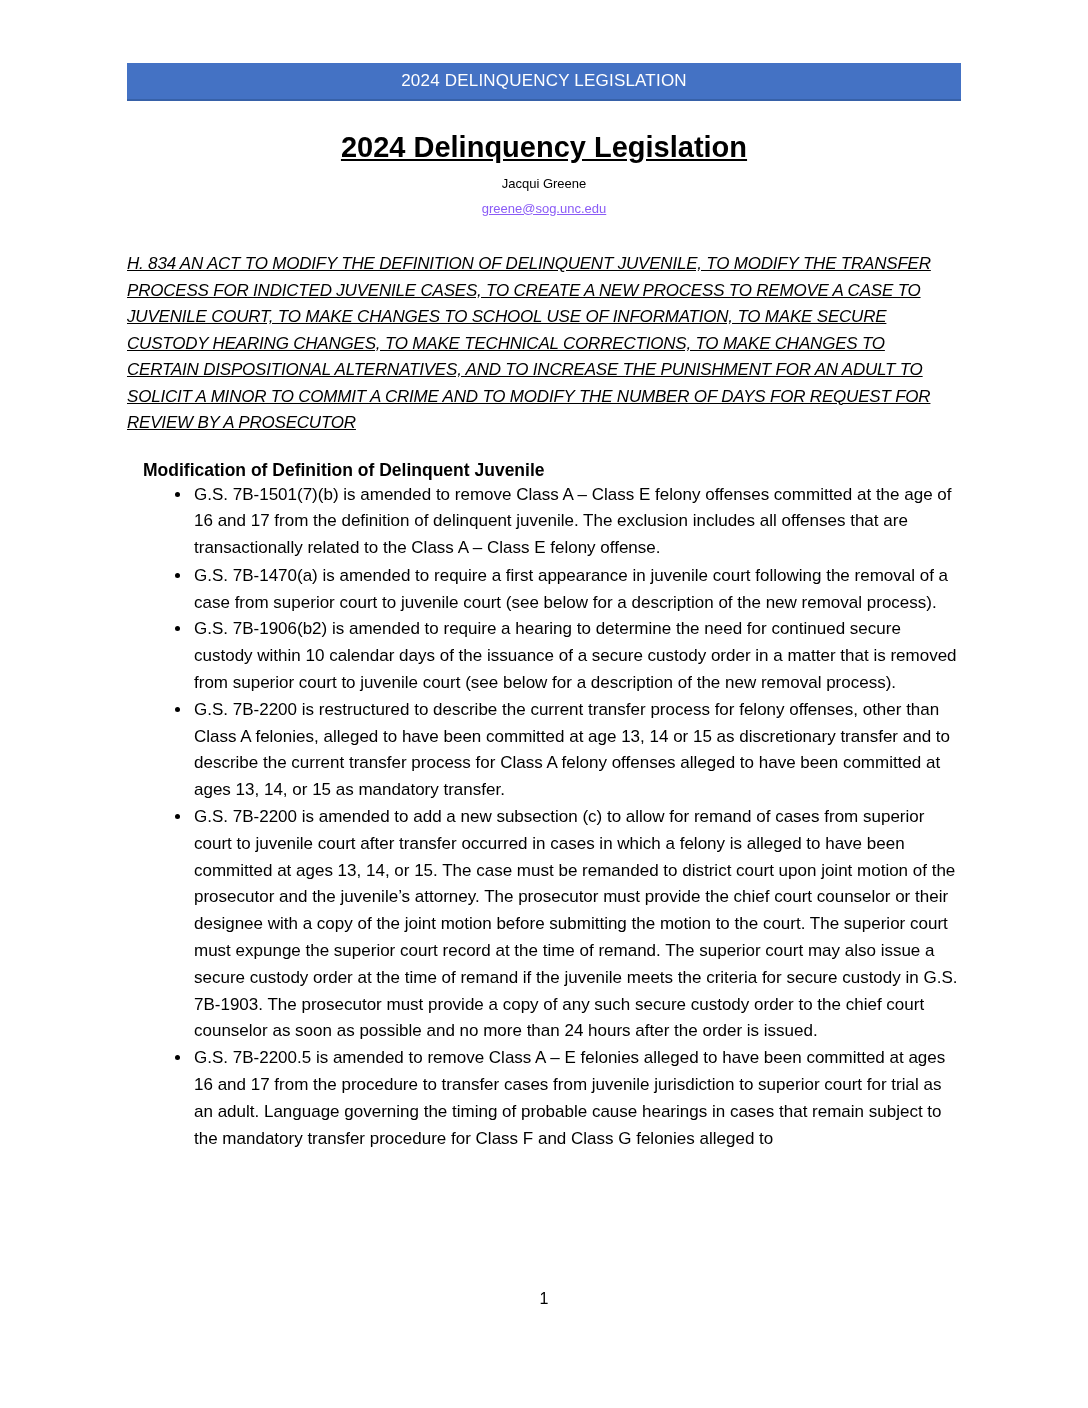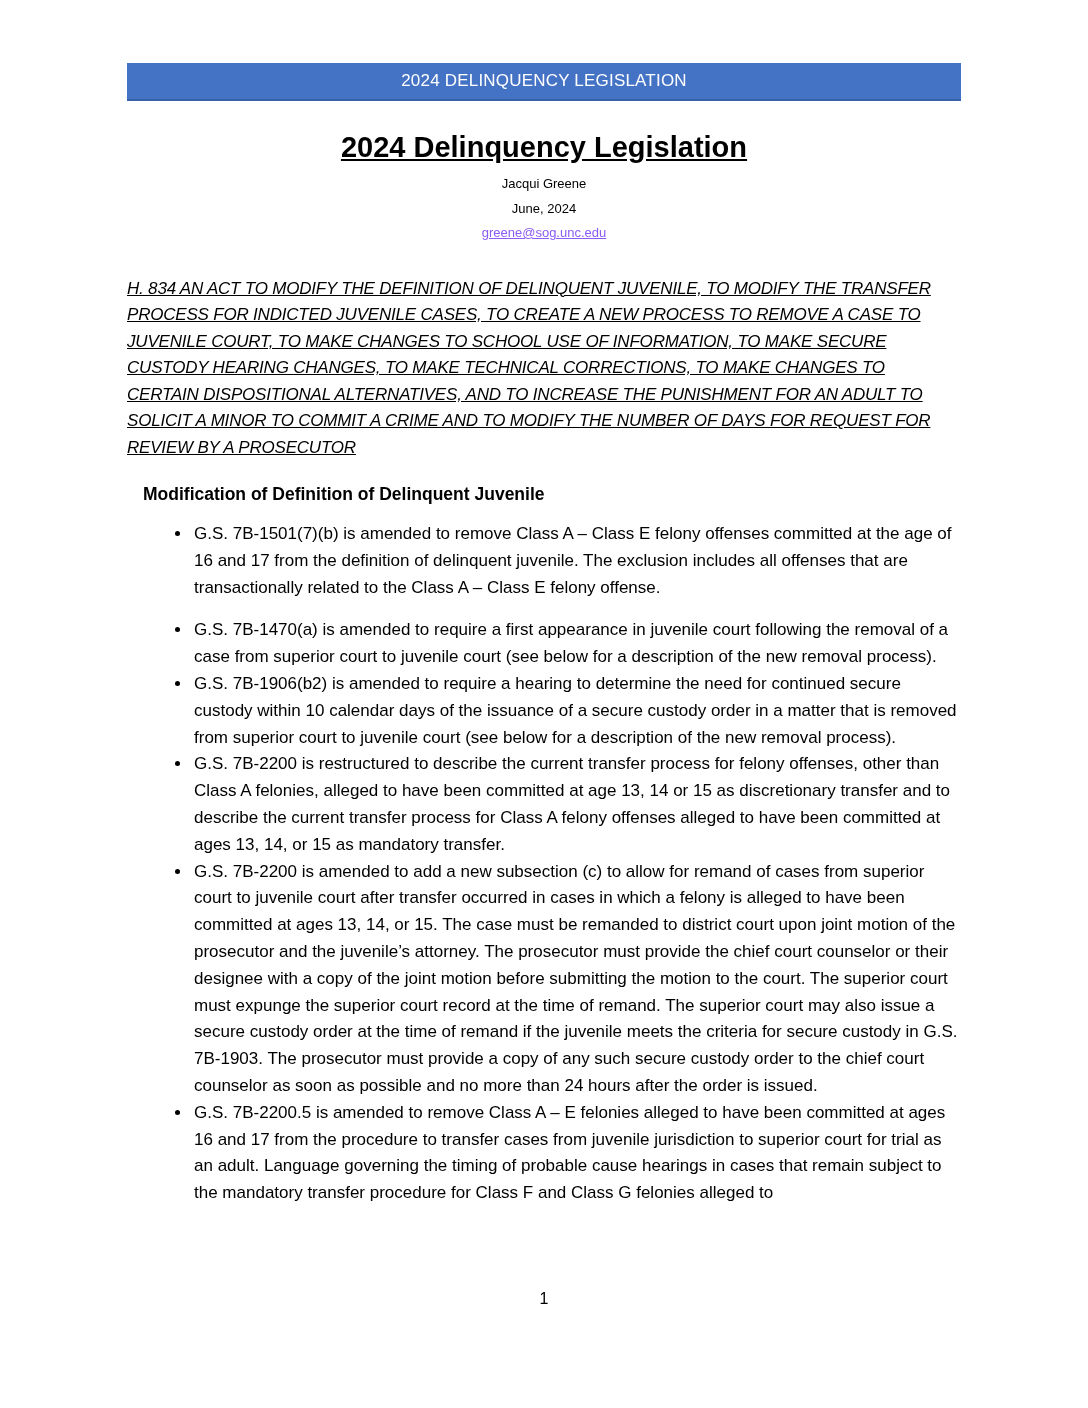--- a/index.html
+++ b/index.html
@@ -63,21 +63,21 @@
     text-decoration: underline;
     letter-spacing: -0.2px;
   }
   h2.section-heading {
     font-size: 17.5px;
     font-weight: bold;
     margin: 22px 0 0 16px;
     line-height: 22px;
   }
   ul.bullet-list {
-    margin: 16px 0 0 0;
+    margin: 1px 0 0 0;
     padding: 0 0 0 65px;
   }
   ul.bullet-list li {
     font-size: 17px;
     line-height: 26.8px;
     margin: 0;
     padding-left: 2px;
   }
   .page-number {
     position: absolute;
@@ -93,21 +93,20 @@
 
 <div class="page">
 
   <div class="header-bar">
     <span>2024 DELINQUENCY LEGISLATION</span>
   </div>
 
   <div class="title-block">
     <h1 class="doc-title">2024 Delinquency Legislation</h1>
     <div class="byline">Jacqui Greene</div>
-    <div class="byline">June, 2024</div>
     <div class="byline">
       <a class="email-link">greene@sog.unc.edu</a>
     </div>
   </div>
 
   <p class="act-title">H. 834 AN ACT TO MODIFY THE DEFINITION OF DELINQUENT JUVENILE, TO MODIFY THE TRANSFER PROCESS FOR INDICTED JUVENILE CASES, TO CREATE A NEW PROCESS TO REMOVE A CASE TO JUVENILE COURT, TO MAKE CHANGES TO SCHOOL USE OF INFORMATION, TO MAKE SECURE CUSTODY HEARING CHANGES, TO MAKE TECHNICAL CORRECTIONS, TO MAKE CHANGES TO CERTAIN DISPOSITIONAL ALTERNATIVES, AND TO INCREASE THE PUNISHMENT FOR AN ADULT TO SOLICIT A MINOR TO COMMIT A CRIME AND TO MODIFY THE NUMBER OF DAYS FOR REQUEST FOR REVIEW BY A PROSECUTOR</p>
 
   <h2 class="section-heading">Modification of Definition of Delinquent Juvenile</h2>
   <ul class="bullet-list">
     <li>G.S. 7B-1501(7)(b) is amended to remove Class A – Class E felony offenses committed at the age of 16 and 17 from the definition of delinquent juvenile. The exclusion includes all offenses that are transactionally related to the Class A – Class E felony offense.</li>

